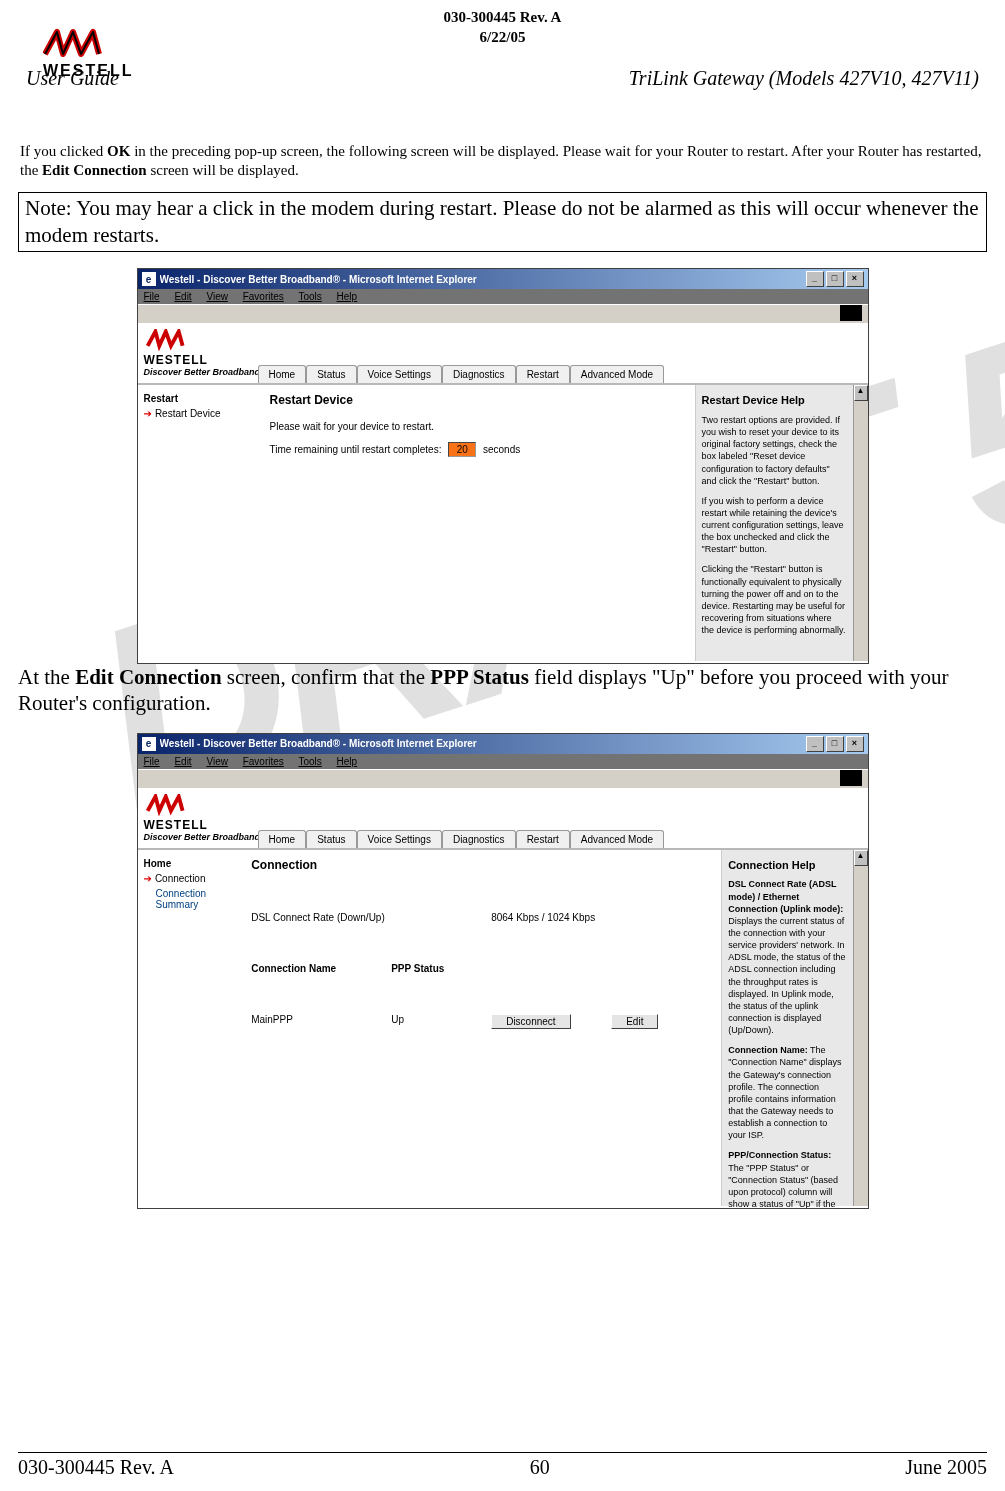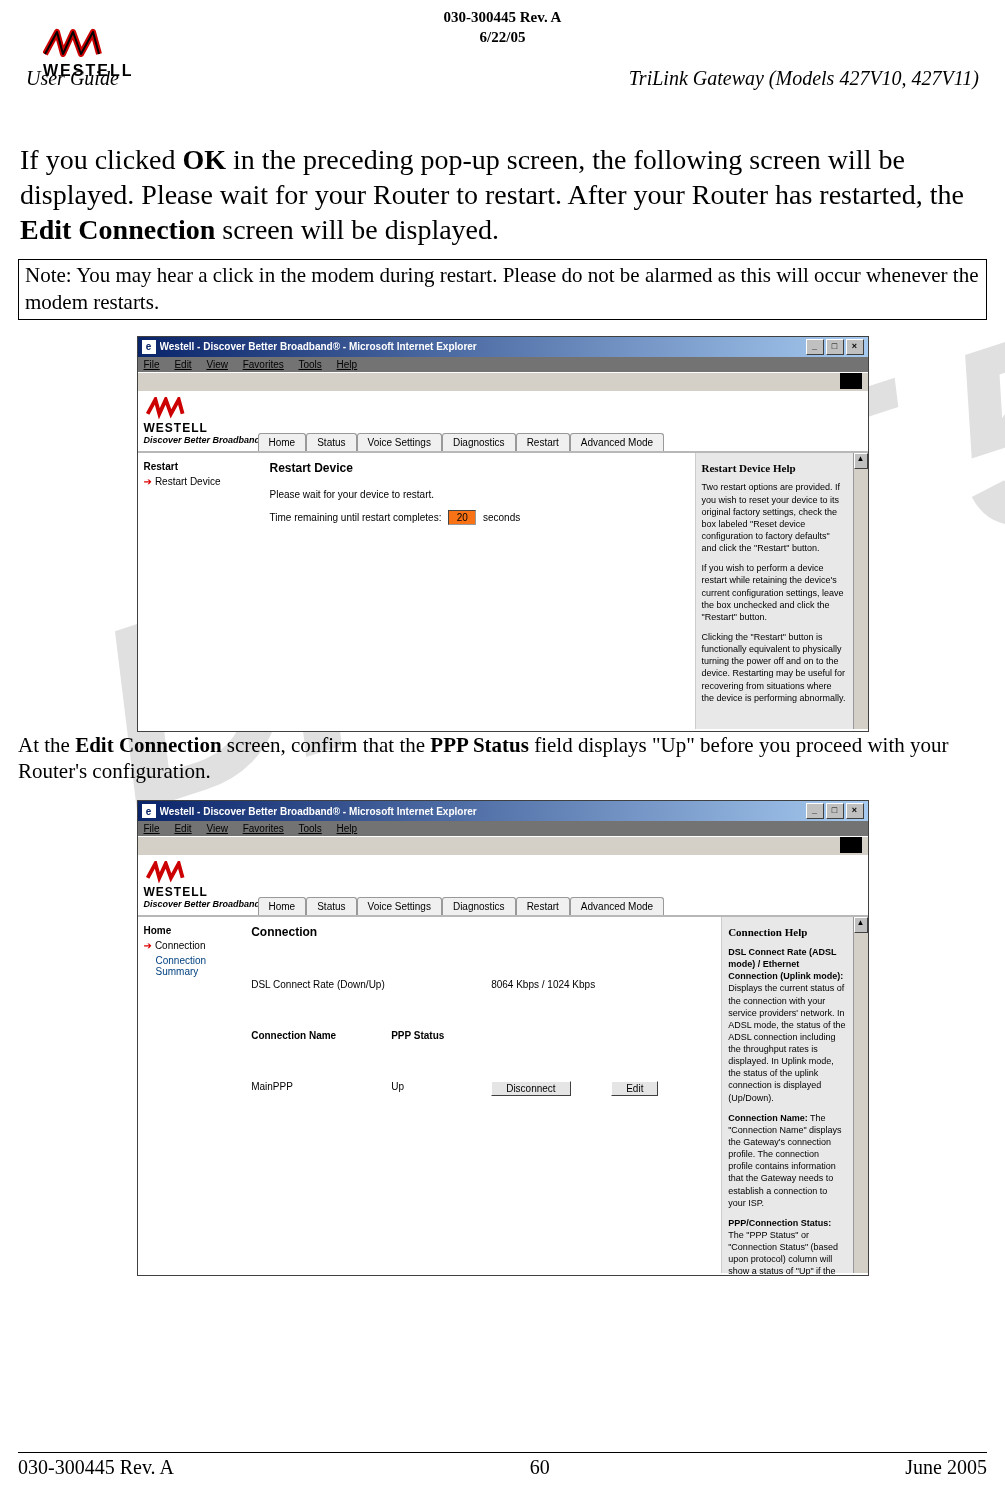--- a/index.html
+++ b/index.html
@@ -55,21 +55,21 @@
     .header-row {
       margin-top: 20px;
       display: flex;
       justify-content: space-between;
       padding: 0 8px;
       font-style: italic;
       font-size: 20px;
     }
     .body-text {
       margin-top: 52px;
-      font-size: 28px;
+      font-size: 15px;
       line-height: 1.25;
       padding: 0 2px;
     }
     .note-box {
       border: 1px solid #000;
       padding: 2px 6px;
       margin-top: 12px;
       font-size: 21px;
       line-height: 1.3;
     }
@@ -209,21 +209,21 @@
       position: absolute;
       right: 0; top: 0; bottom: 0; width: 14px;
       background: #d4d0c8;
       border-left: 1px solid #999;
     }
     .help-panel .scroll-btn {
       height: 14px; background: #c0c0c0;
       border: 1px solid #fff; border-right-color: #404040; border-bottom-color: #404040;
       text-align: center; line-height: 10px; font-size: 8px;
     }
-    .help-panel h4 { font-size: 11px; margin: 0 0 6px 0; font-family: Liberation Serif, serif; font-weight: bold; }
+    .help-panel h4 { font-size: 11px; margin: 0 0 6px 0; font-family: Liberation Sans, sans-serif; font-weight: bold; }
     .help-panel p { margin: 0 0 8px 0; padding-right: 16px; }
     .help-panel b { font-weight: bold; }
     .conn-table {
       font-size: 10px;
       margin-top: 10px;
     }
     .conn-table .row { display: flex; margin-bottom: 6px; margin-top: 40px; }
     .conn-table .c1 { width: 140px; }
     .conn-table .c2 { width: 100px; }
     .conn-table .c3 { width: 120px; }

